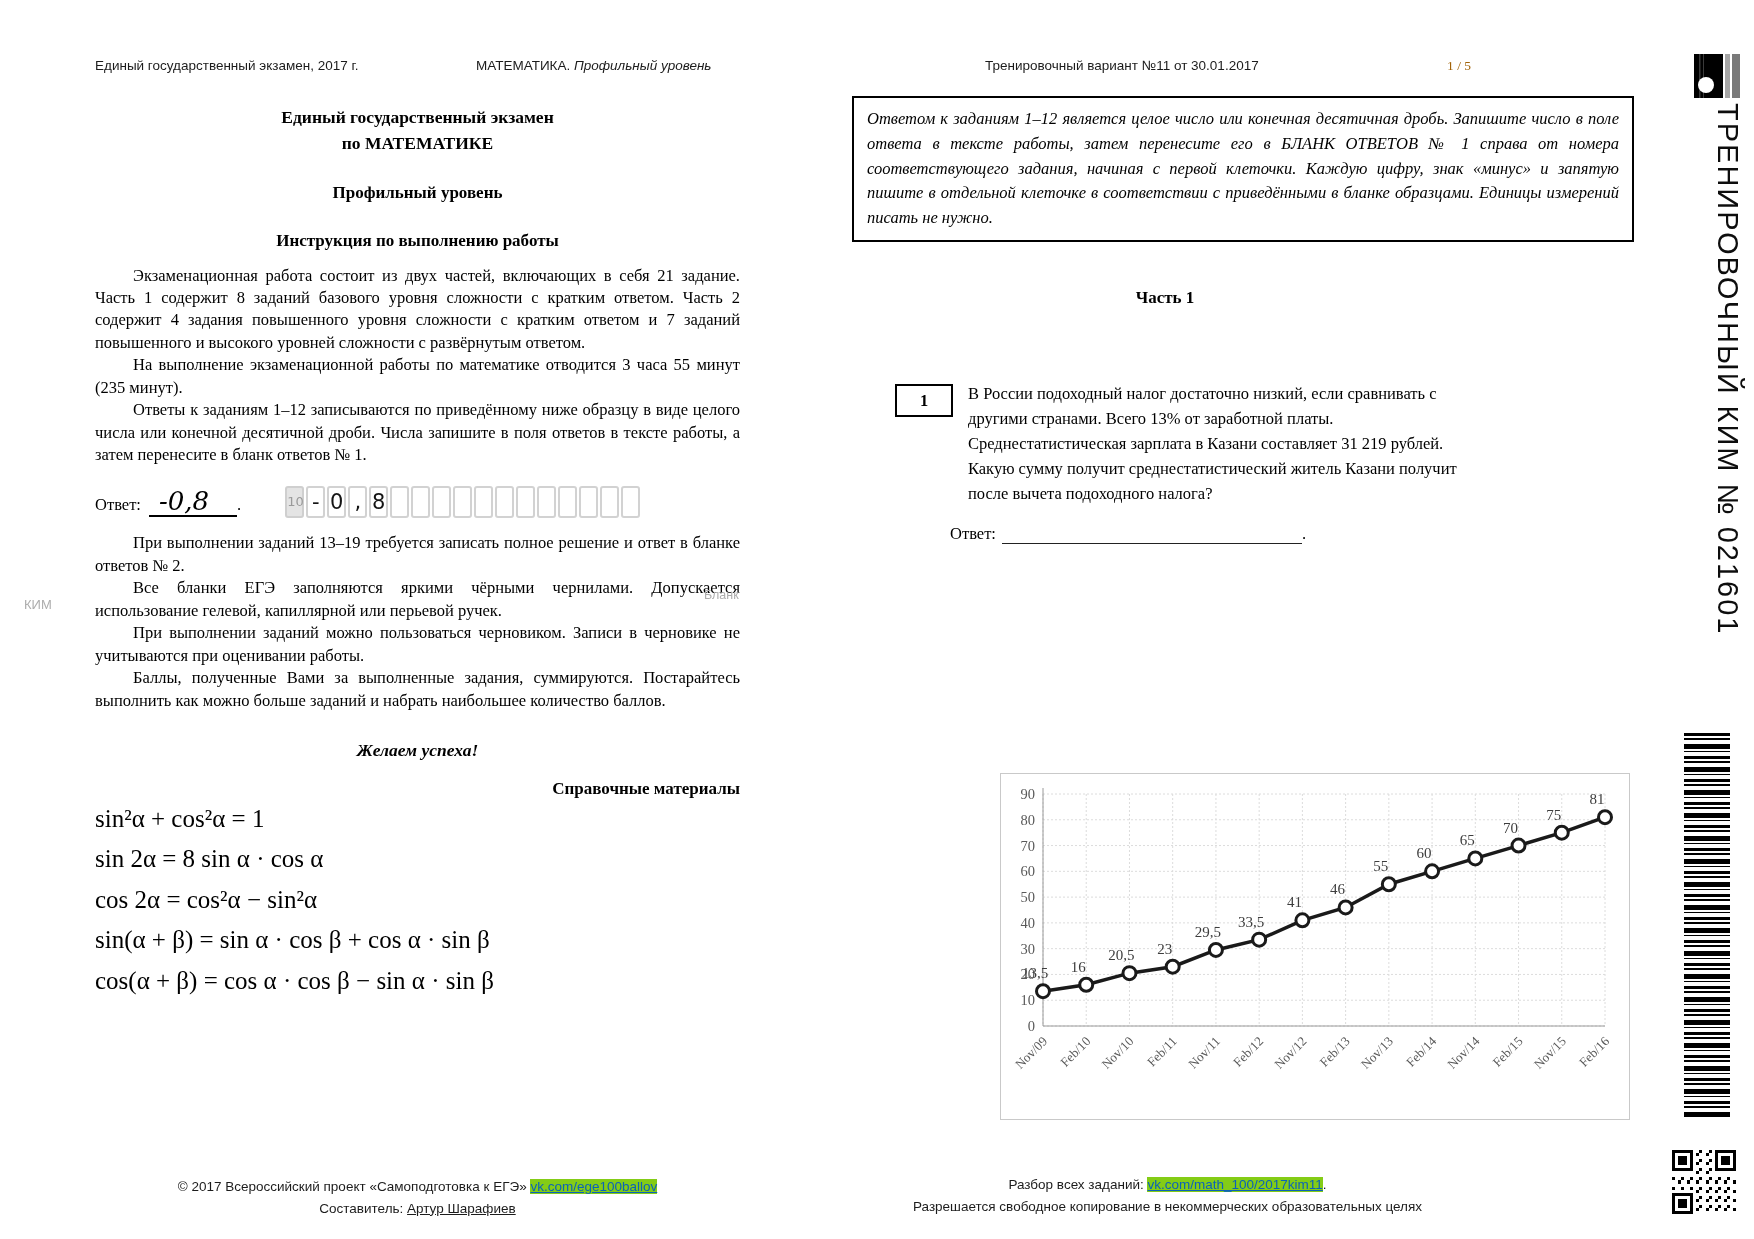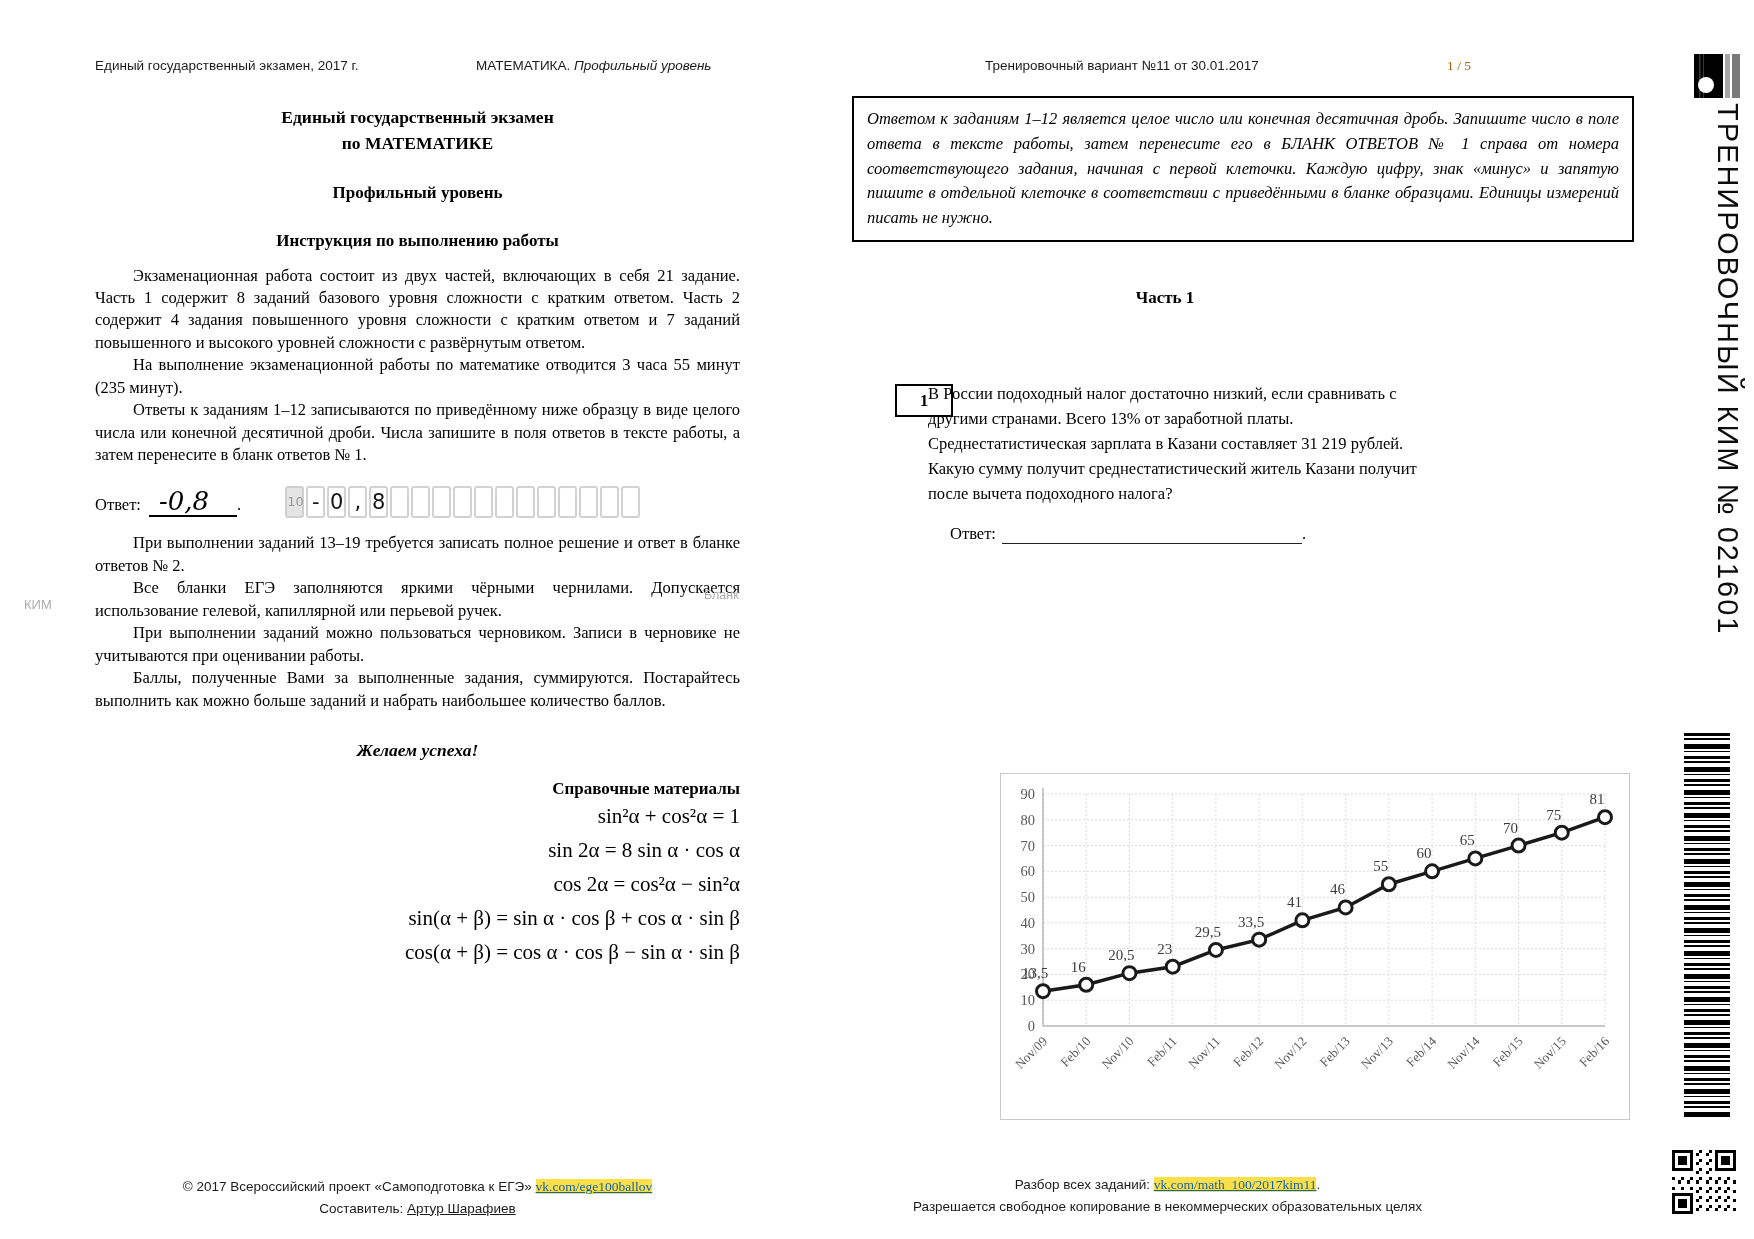--- a/index.html
+++ b/index.html
@@ -26,34 +26,34 @@
   .answer-grid{display:flex;gap:2px;margin-left:44px;align-items:center;}
   .cell{width:15px;height:28px;border:2px solid #d2d2d2;border-radius:3px;background:#fff;
         font-family:"DejaVu Sans",sans-serif;font-size:21px;line-height:28px;text-align:center;color:#141414;}
   .cell.prefix{background:#e4e4e4;border-color:#cfcfcf;color:#9a9a9a;font-size:13px;}
   .side-label{position:absolute;font-family:"Liberation Sans",sans-serif;color:#adadad;}
   .kim-label{left:24px;top:597px;font-size:13px;}
   .blank-label{left:704px;top:588px;font-size:12.5px;}
   
   .wish{font-weight:bold;font-style:italic;text-align:center;font-size:17.5px;margin-top:28px;}
   .materials{font-weight:bold;text-align:right;font-size:17px;margin-top:18px;}
-  .formula{text-align:right;font-size:21px;line-height:1.62;}
+  .formula{text-align:left;font-size:25px;line-height:1.62;}
   
   .footer{position:absolute;text-align:center;font-family:"Liberation Sans",sans-serif;font-size:13.5px;line-height:1.6;color:#1c1c1c;}
   .footer-left{left:95px;top:1176px;width:645px;}
   .footer-right{left:855px;top:1174px;width:625px;}
-  a.link{color:#0b62b9;text-decoration:underline;background:#fde047;cursor:pointer;font-family:Liberation Serif, serif;}
+  a.link{color:#0b62b9;text-decoration:underline;background:#84cc16;cursor:pointer;}
   .uname{text-decoration:underline;margin-top:9px;}
   
   .notice{position:absolute;left:852px;top:96px;width:752px;border:2px solid #000;padding:9px 13px;
           font-weight:normal;font-style:italic;font-size:16.5px;line-height:1.5;text-align:justify;}
   .part-head{position:absolute;left:855px;top:288px;width:620px;text-align:center;font-weight:bold;font-size:17px;}
   .task-num{position:absolute;left:895px;top:384px;width:54px;height:29px;border:2px solid #000;
             font-weight:bold;font-size:16.5px;text-align:center;line-height:29px;}
-  .task-text{position:absolute;left:928px;top:381px;width:578px;font-size:16.5px;line-height:1.52;font-family:Liberation Serif, serif;}
+  .task-text{position:absolute;left:968px;top:381px;width:578px;font-size:16.5px;line-height:1.52;font-family:Liberation Serif, serif;}
   .answer-line{position:absolute;left:950px;top:524px;font-size:16.5px;}
   .answer-blank{display:inline-block;width:300px;border-bottom:1.5px solid #222;height:18px;vertical-align:bottom;margin-left:6px;}
   
   .chart-box{position:absolute;left:1000px;top:773px;width:628px;height:345px;border:1px solid #c9c9c9;background:#fff;}
   
   .logo{position:absolute;left:1694px;top:54px;}
   .vtext{position:absolute;left:1744px;top:103px;transform:rotate(90deg);transform-origin:top left;
          font-family:"Liberation Sans",sans-serif;font-size:29px;letter-spacing:2px;white-space:nowrap;color:#0d0d0d;}
   .barcode{position:absolute;left:1684px;top:733px;width:46px;height:385px;
     background:repeating-linear-gradient(180deg,

